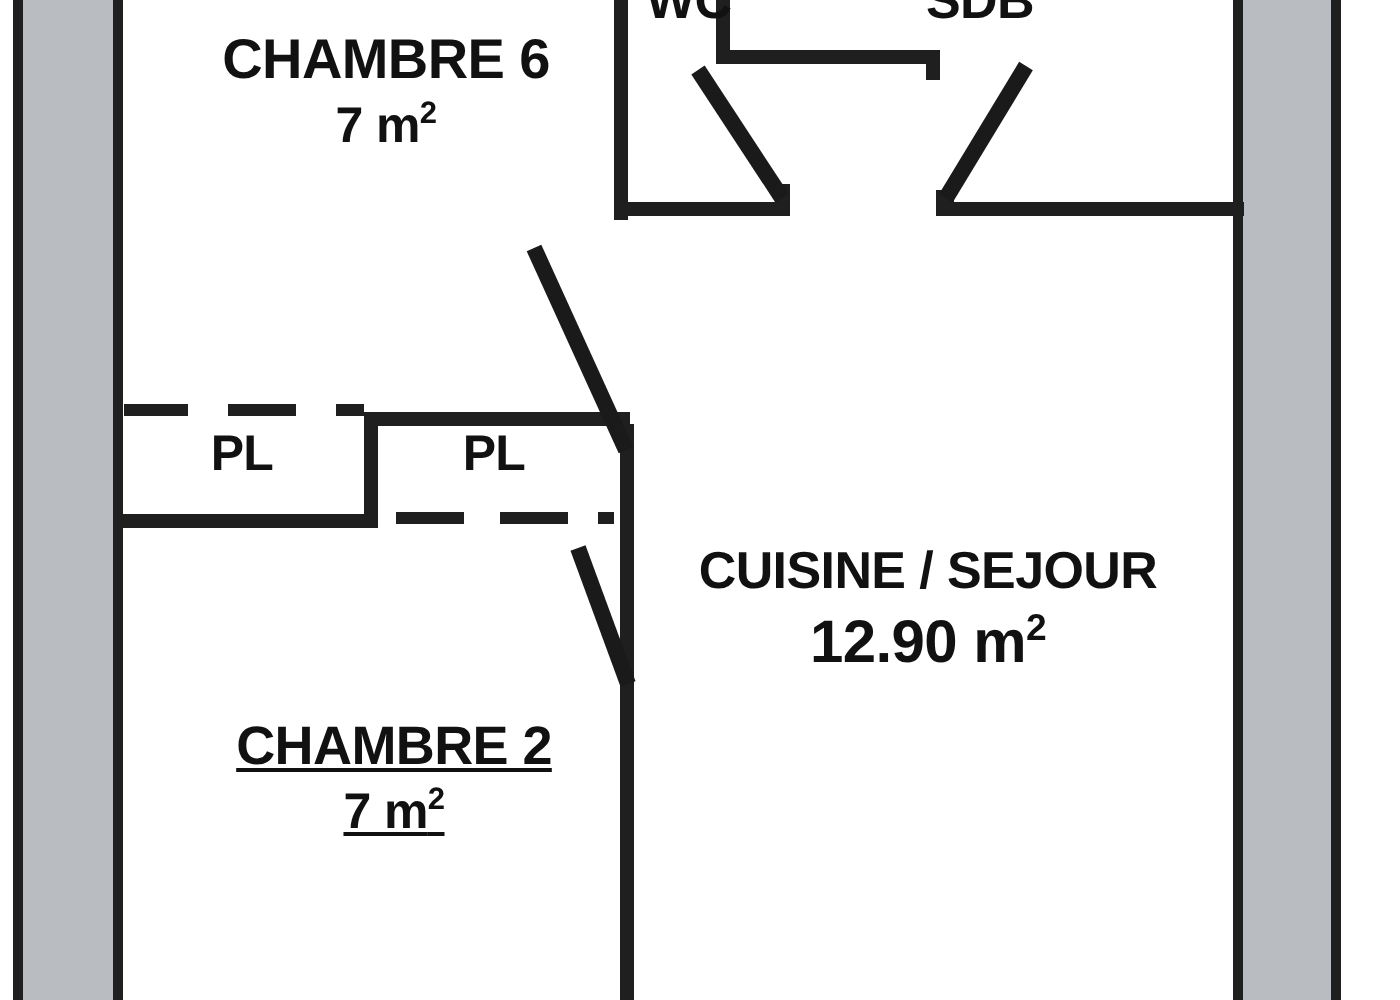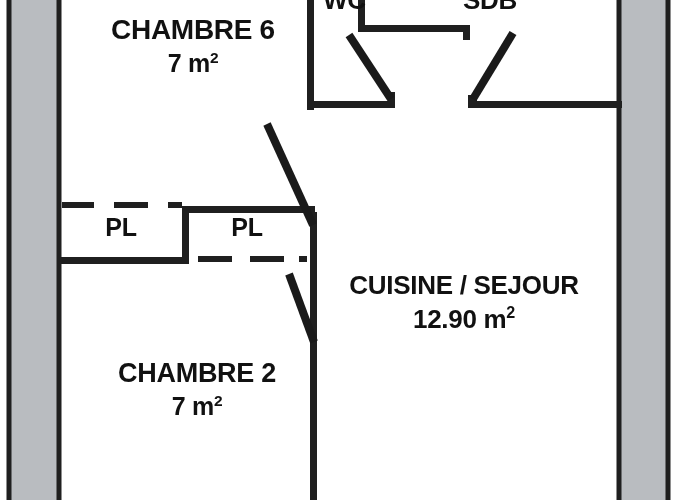--- a/index.html
+++ b/index.html
@@ -33,24 +33,24 @@
     letter-spacing: -0.3px;
   }
   .room-label .lbl-name {
     display: block;
   }
   .room-label .lbl-area {
     display: block;
   }
   .lbl-chambre1 { left: 78px;  top: 14px;  width: 230px; font-size: 28px; }
   .lbl-chambre1 .lbl-area { font-size: 25px; margin-top: 4px; }
-  .lbl-chambre2 { left: 82px;  top: 358px; width: 230px; font-size: 27px; }
+  .lbl-chambre2 { left: 82px;  top: 358px; width: 230px; font-size: 27px; text-decoration: underline; }
   .lbl-chambre2 .lbl-area { font-size: 25px; margin-top: 4px; }
   .lbl-cuisine  { left: 318px; top: 271px; width: 292px; font-size: 26px; text-align: center; }
-  .lbl-cuisine .lbl-area { font-size: 26px; margin-top: 5px; }
+  .lbl-cuisine .lbl-area { font-size: 30px; margin-top: 5px; }
   .lbl-wc   { left: 323px; top: -14px; width: 62px; font-size: 26px; text-align: left;}
   .lbl-sdb  { left: 463px; top: -14px; width: 110px; font-size: 26px; text-align: left;}
   .lbl-pl1  { left: 88px;  top: 213px; width: 66px; font-size: 25px; }
   .lbl-pl2  { left: 214px; top: 213px; width: 66px; font-size: 25px; }
   sup.sq {
     font-size: 0.62em;
     vertical-align: super;
     line-height: 0;
   }
 </style>

